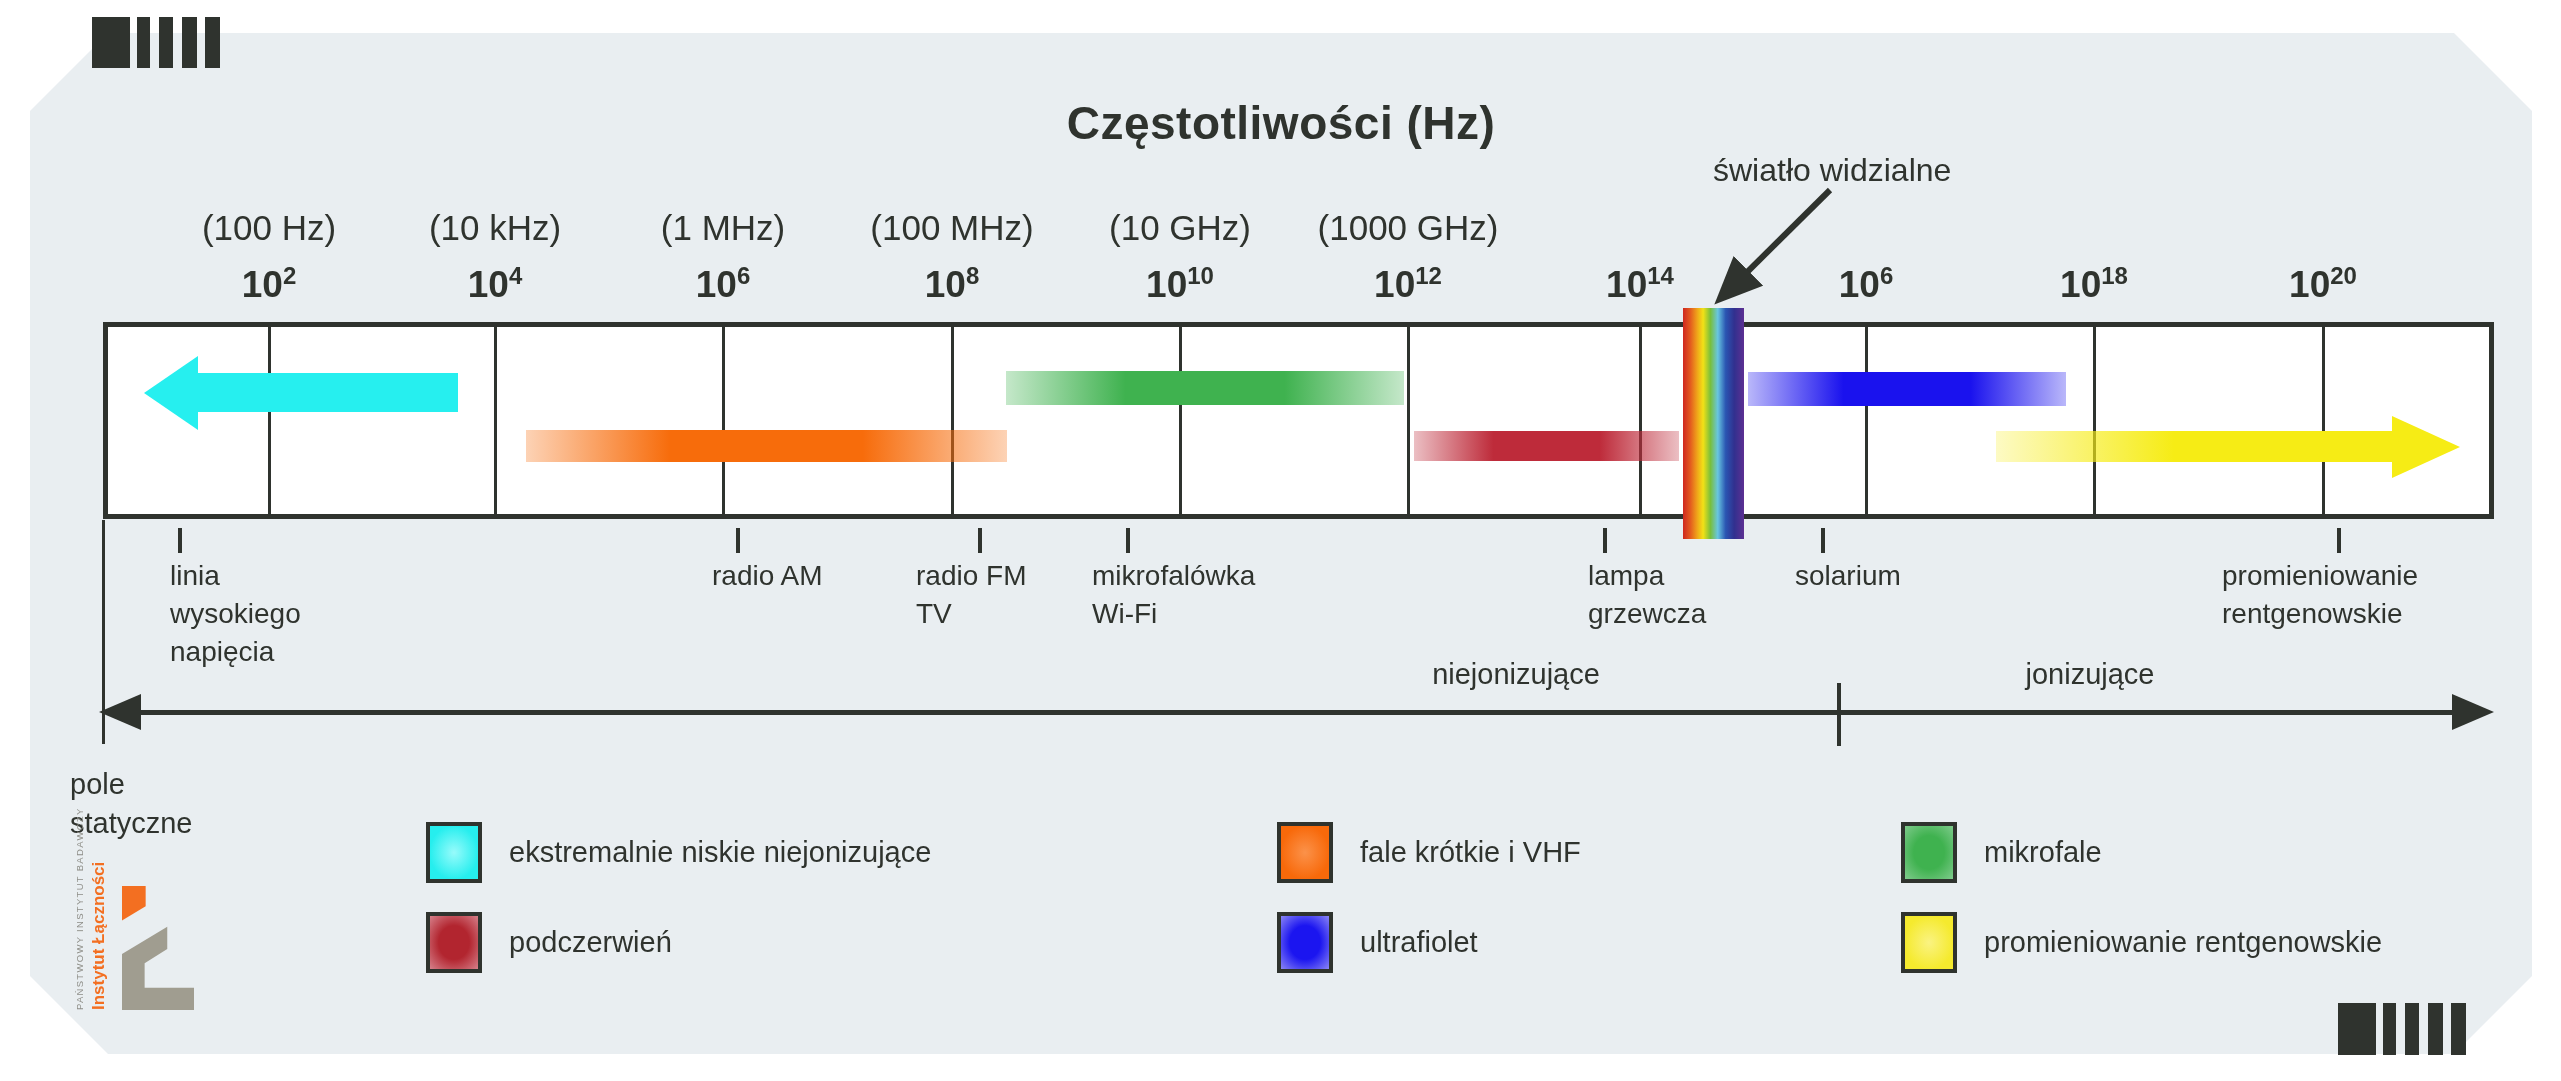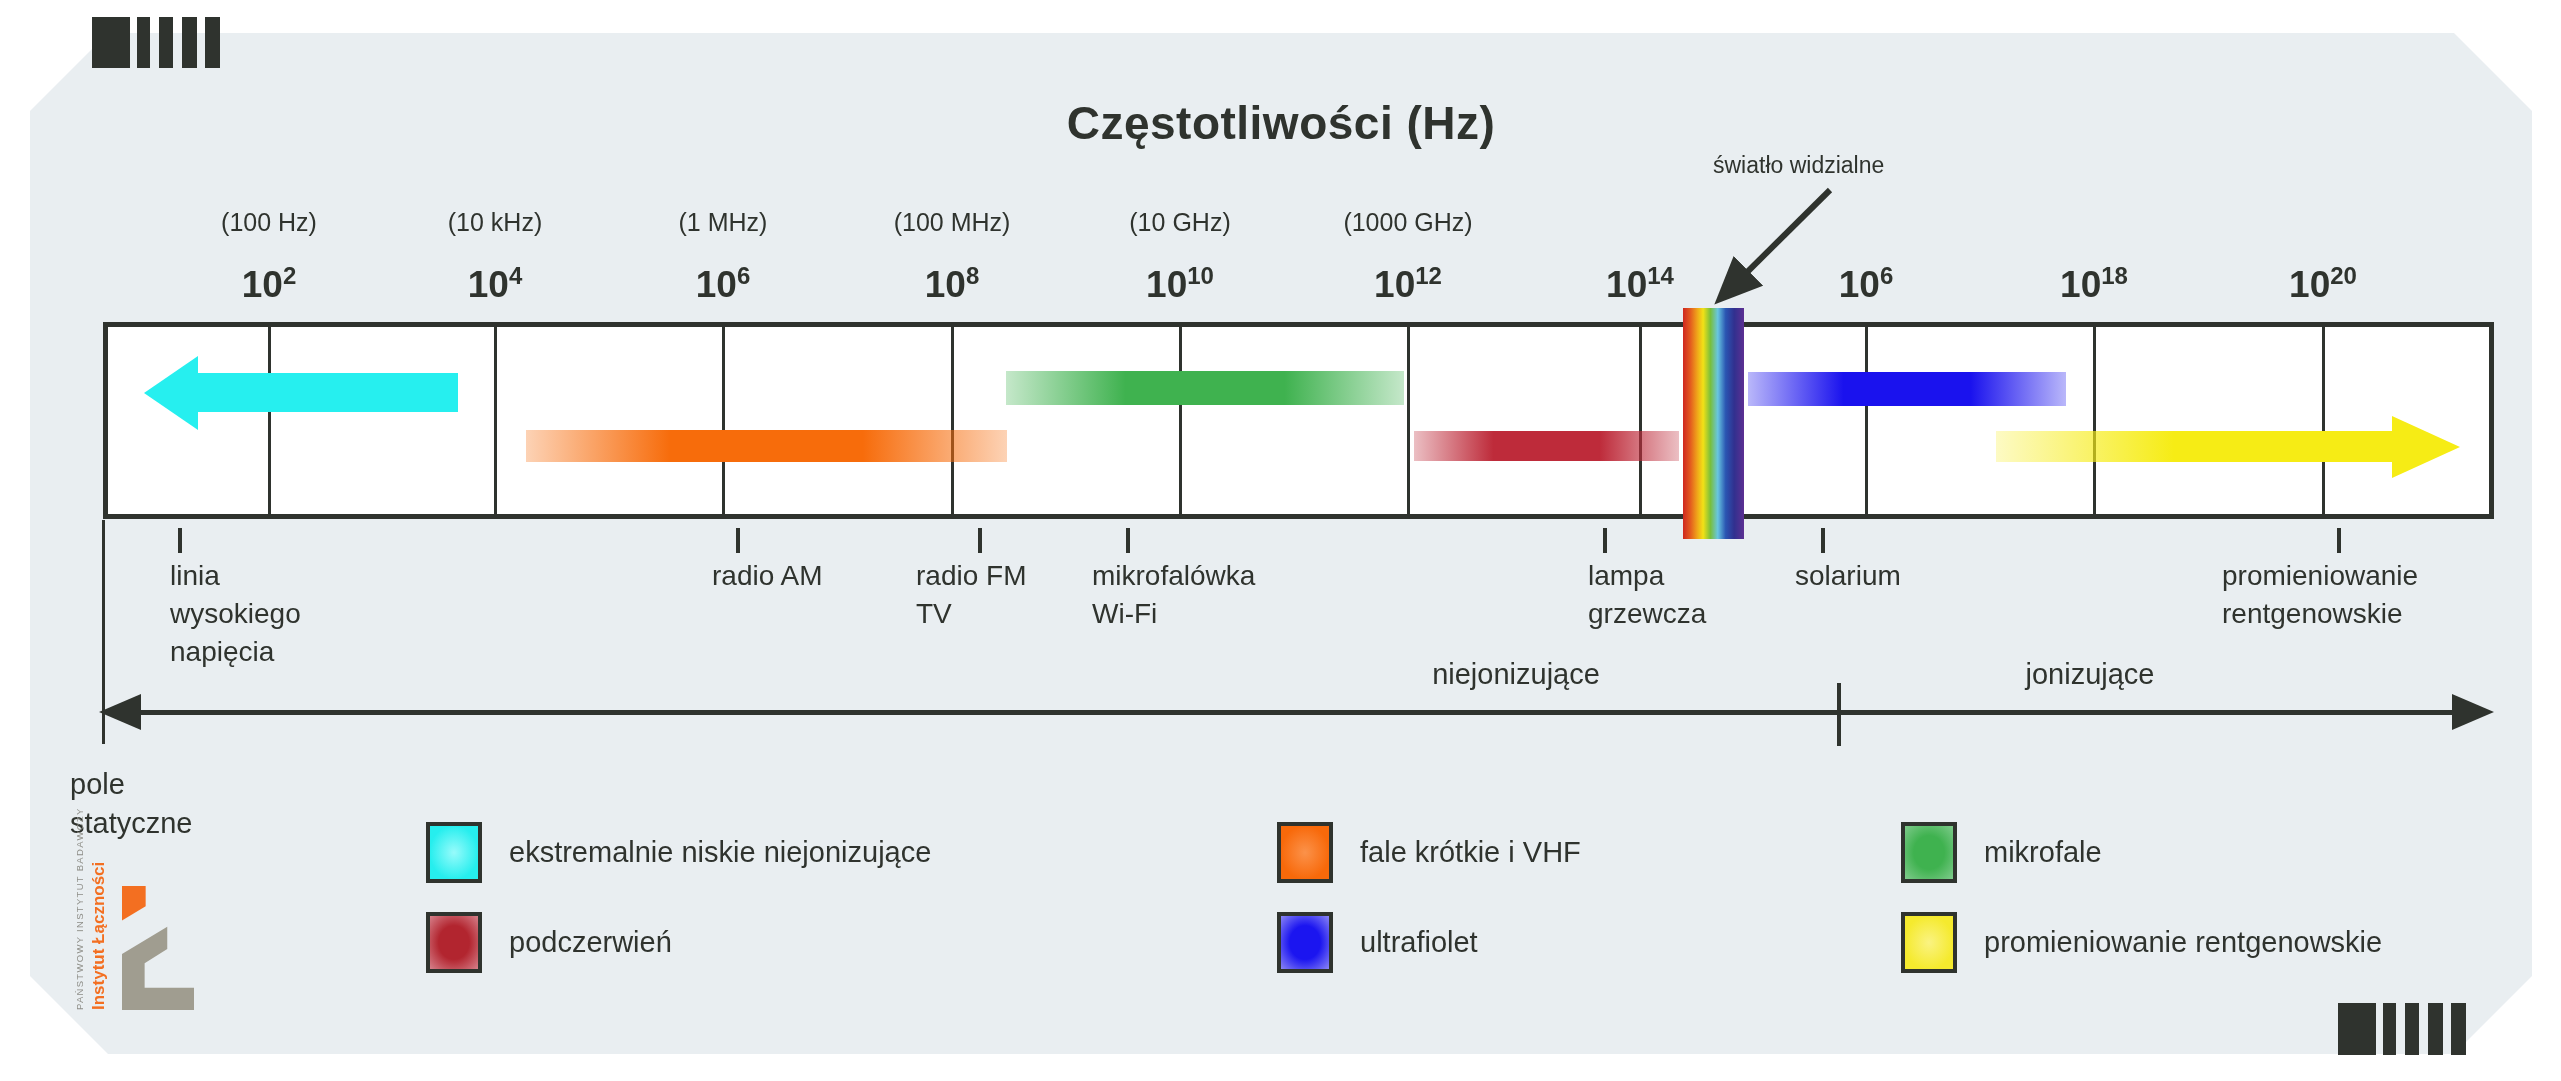--- a/index.html
+++ b/index.html
@@ -13,33 +13,33 @@
   }
   .abs{position:absolute;}
   
   #panel{
     left:30px;top:33px;width:2502px;height:1021px;background:var(--panel);
     clip-path:polygon(78px 0, calc(100% - 78px) 0, 100% 78px, 100% calc(100% - 78px),
                       calc(100% - 78px) 100%, 78px 100%, 0 calc(100% - 78px), 0 78px);
   }
   #title{left:30px;top:96px;width:2502px;text-align:center;font-size:46px;font-weight:bold;letter-spacing:.5px;}
   
-  .paren{position:absolute;top:208px;width:320px;margin-left:-160px;text-align:center;font-size:25px;font-weight:500;}
+  .paren{position:absolute;top:208px;width:320px;margin-left:-160px;text-align:center;font-size:35px;font-weight:500;}
   .power{position:absolute;top:262px;width:320px;margin-left:-160px;text-align:center;font-size:37px;font-weight:600;}
   .power sup{font-size:24px;}
   
   #freq-table{left:103px;top:322px;width:2391px;height:197px;background:#ffffff;
     border:5px solid var(--dark);box-sizing:border-box;}
   .gridline{position:absolute;top:327px;height:187px;width:3px;background:var(--dark);}
   .band{position:absolute;}
   .tri{position:absolute;width:0;height:0;}
   
   #rainbow{left:1683px;top:308px;width:61px;height:231px;}
   
-  #visible-light-label{left:1713px;top:152px;width:350px;font-size:23px;font-weight:500;}
+  #visible-light-label{left:1713px;top:152px;width:350px;font-size:32px;font-weight:500;}
   #visible-light-arrow{left:1660px;top:175px;width:220px;height:150px;}
   
   .tickmark{position:absolute;top:528px;width:4px;height:25px;background:var(--dark);}
   .devlabel{position:absolute;top:557px;font-size:28px;line-height:38px;font-weight:500;white-space:nowrap;}
   
   #ion-line{left:120px;top:710px;width:2354px;height:5px;background:var(--dark);}
   #ion-left-head{left:99px;top:694px;border-top:18px solid transparent;border-bottom:18px solid transparent;border-right:42px solid var(--dark);}
   #ion-right-head{left:2452px;top:694px;border-top:18px solid transparent;border-bottom:18px solid transparent;border-left:42px solid var(--dark);}
   #ion-divider{left:1837px;top:683px;width:4px;height:63px;background:var(--dark);}
   #left-vline{left:102px;top:520px;width:3px;height:224px;background:var(--dark);}

